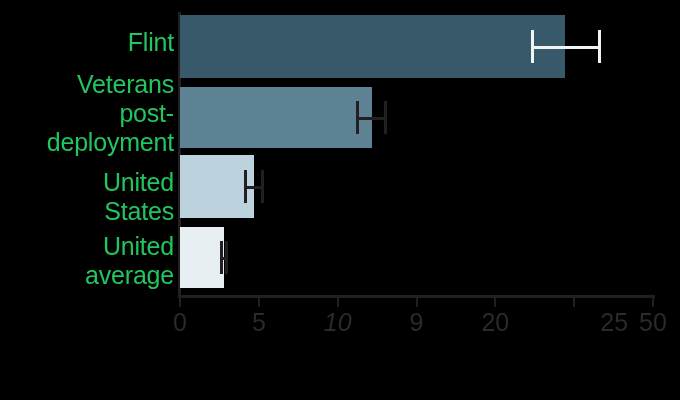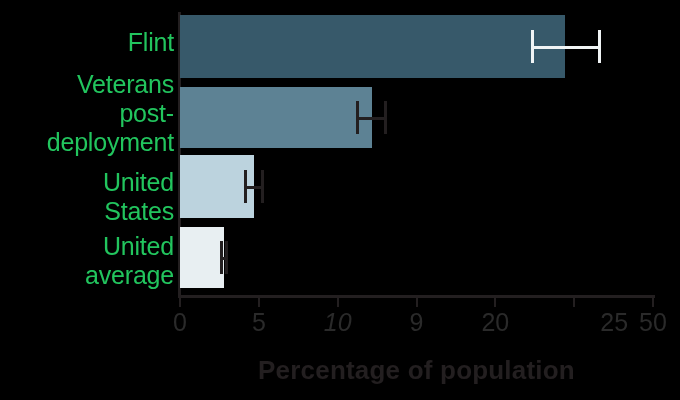--- a/index.html
+++ b/index.html
@@ -163,15 +163,14 @@
         <div class="cat-label" style="top: 28px;">Flint</div>
         <div class="cat-label" style="top: 70px;">Veterans
 post-
 deployment</div>
         <div class="cat-label" style="top: 168px;">United
 States</div>
         <div class="cat-label" style="top: 232px;">United
 average</div>
       </div>
 
-    <div class="x-axis-title">Percentage of population</div>
   </div>
 </div>
 
 </body></html>

